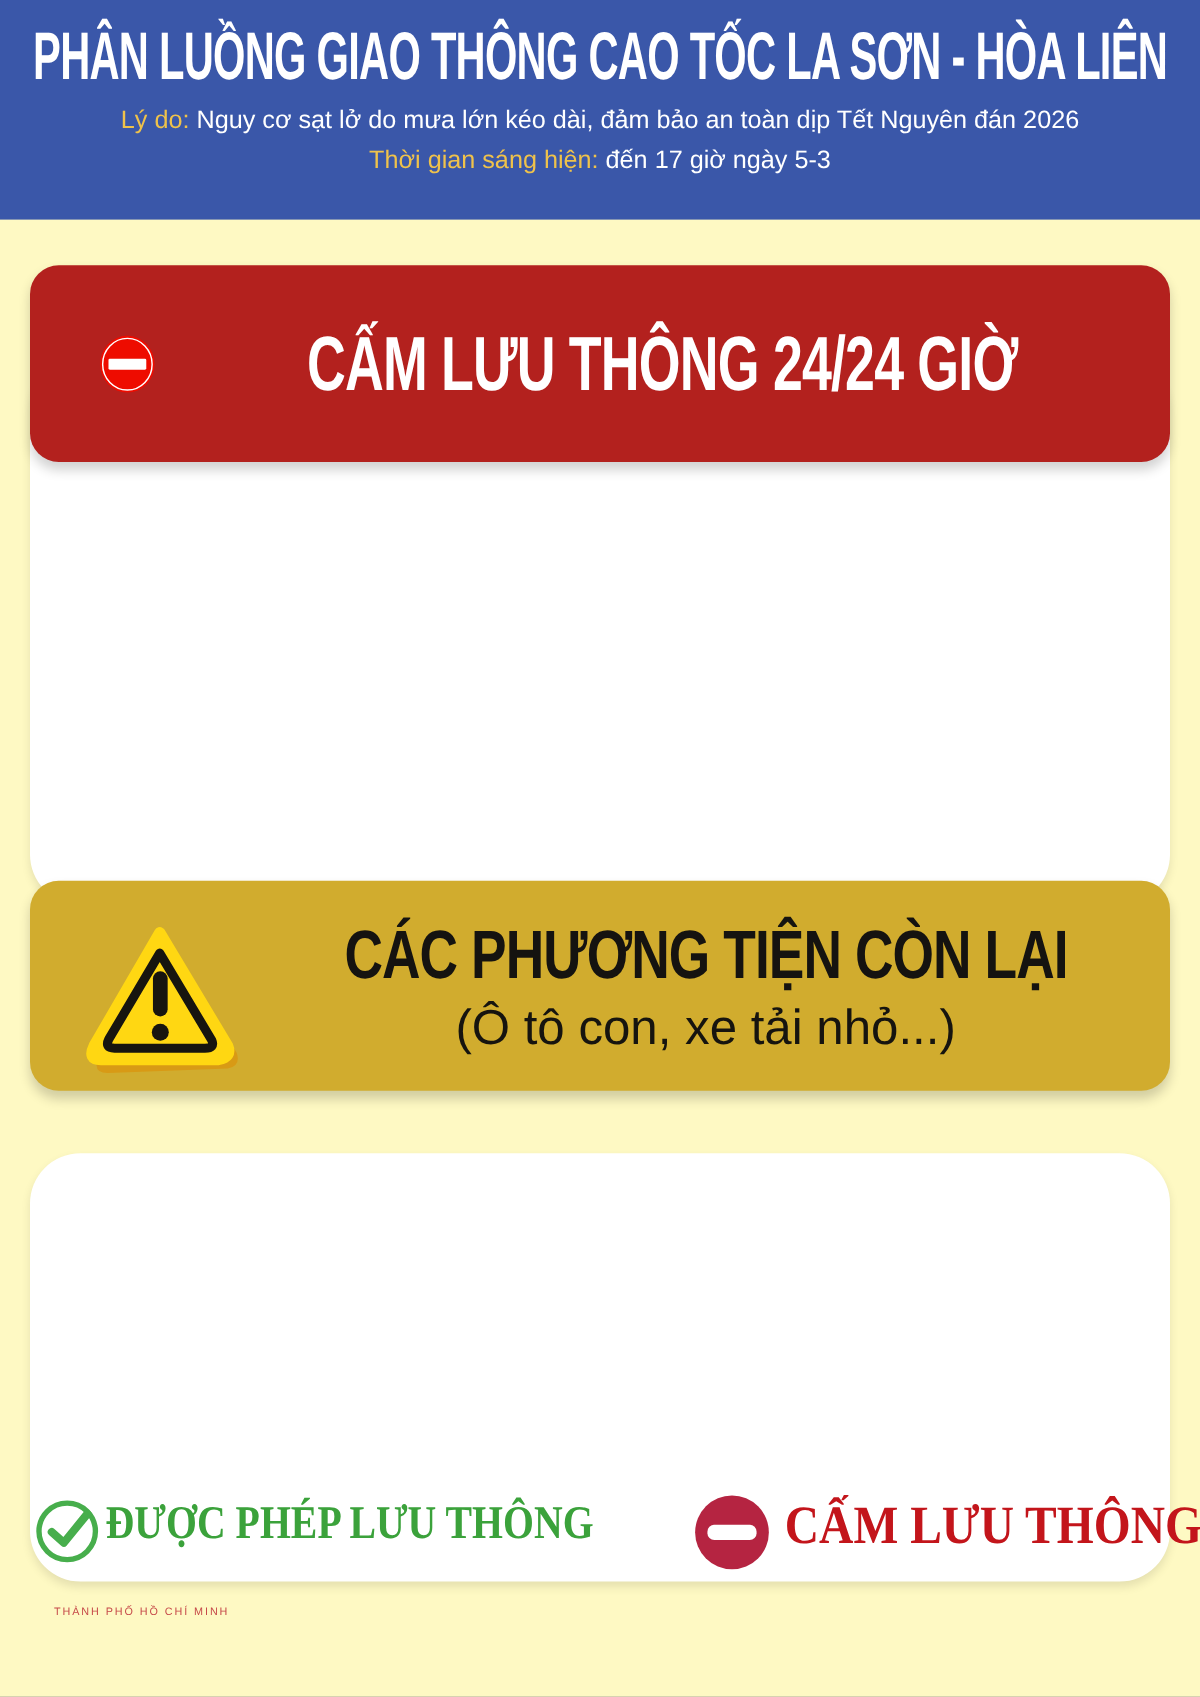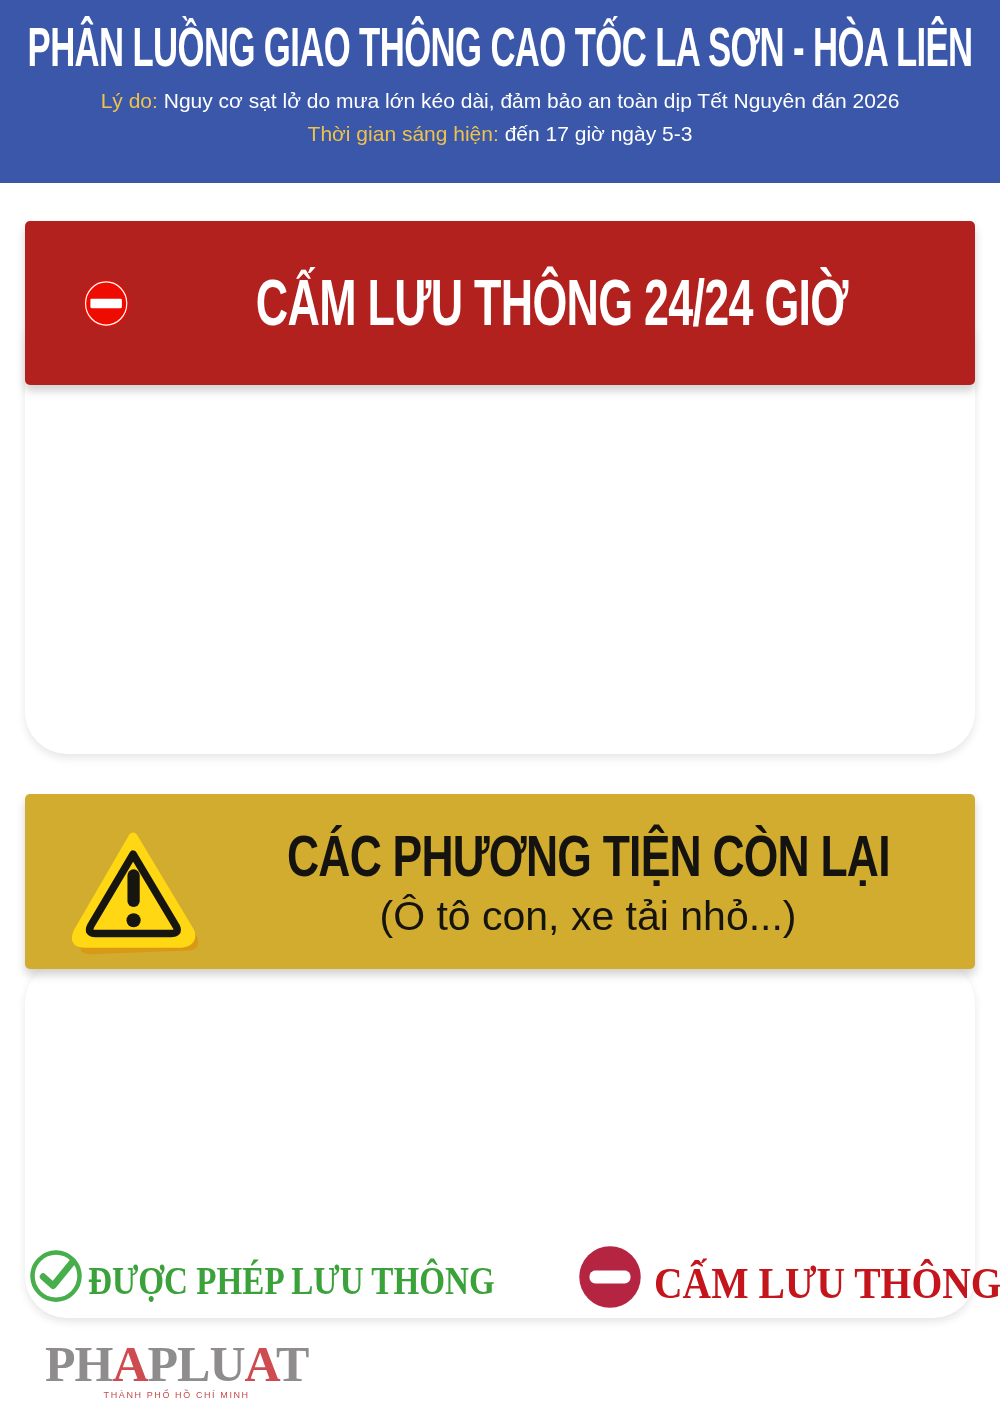--- a/index.html
+++ b/index.html
@@ -1,50 +1,50 @@
 <!DOCTYPE html>
 <html><head>
 <meta charset="utf-8">
 <style>
   * { margin:0; padding:0; box-sizing:border-box; }
   html,body { background:#9a9494; }
   .page {
     position:relative; width:1000px; height:1414px; margin:0 auto;
-    background:#ffffff; overflow:hidden;
+    background:#fef9c3; overflow:hidden;
     font-family:"Liberation Sans", sans-serif;
   }
   
   .header {
     position:absolute; top:0; left:0; width:1000px; height:183px;
     background:#3A57A9; display:flex; flex-direction:column; align-items:center;
   }
   .h-title-wrap { margin-top:14px; display:flex; justify-content:center; width:100%; }
   .h-title {
     color:#FFFFFF; font-weight:bold; font-size:56px; letter-spacing:-1px;
     white-space:nowrap; display:inline-block; transform:scaleX(.62); transform-origin:center;
   }
   .h-sub { margin-top:10px; font-size:21px; color:#FFFFFF; white-space:nowrap; }
   .h-sub + .h-sub { margin-top:9px; }
   .h-label { color:#EFC24B; }
   
   .banner {
-    position:absolute; left:25px; width:950px; border-radius:5px;
+    position:absolute; left:25px; width:950px; border-radius:24px;
     display:flex; align-items:center; box-shadow:0 6px 10px rgba(0,0,0,.18); z-index:3;
   }
   .card {
     position:absolute; left:25px; width:950px; background:#FFFFFF;
     border-radius:42px; box-shadow:0 4px 8px rgba(0,0,0,.10); z-index:1;
   }
   .banner-red  { top:221px; height:164px; background:#B3211E; padding-left:58px; }
   .banner-red .b-title {
     flex:1; text-align:center; color:#FFFFFF; font-weight:bold; font-size:64px;
     letter-spacing:-1px; white-space:nowrap; transform:scaleX(.70); transform-origin:center;
   }
   .card1 { top:300px; height:454px; }
-  .banner-yellow { top:794px; height:175px; background:#D1AC2E; padding-left:44px;align-items:center; }
+  .banner-yellow { top:734px; height:175px; background:#D1AC2E; padding-left:44px;align-items:center; }
   .b-col { flex:1; display:flex; flex-direction:column; align-items:center; }
   .b-title-dark {
     color:#151310; font-weight:bold; font-size:57px; letter-spacing:-1px;
     white-space:nowrap; transform:scaleX(.78); transform-origin:center;
   }
   .b-subtitle { font-family:Liberation Sans, sans-serif; font-size:41px; color:#16140F; margin-top:4px; }
   .card2 { top:961px; height:357px; }
   
   .veh-label { position:absolute; display:flex; justify-content:center; }
   .veh-label span {
@@ -57,21 +57,21 @@
     font-weight:bold; font-size:35px; color:#111; line-height:47px;
     white-space:nowrap; transform:scaleX(.84); transform-origin:center;
   }
   
   .svg-abs { position:absolute; }
   .lav-circle {
     position:absolute; left:398px; top:1020px; width:194px; height:194px;
     background:#E5E4F7; border-radius:50%; display:flex; align-items:center; justify-content:center;
   }
   
-  .status { position:absolute; display:flex; align-items:flex-end; z-index:4; }
+  .status { position:absolute; display:flex; align-items:flex-start; z-index:4; }
   .status-day { left:28px; top:1247px; gap:4px; }
   .status-day span {
     font-family:"Liberation Serif", serif; font-weight:bold; font-size:39px;
     color:#3BA23B; white-space:nowrap; transform:scaleX(.85); transform-origin:left center;
   }
   .status-night { left:578px; top:1245px; gap:12px; }
   .status-night span {
     font-family:"Liberation Serif", serif; font-weight:bold; font-size:45px;
     color:#C3151B; white-space:nowrap; transform:scaleX(.88); transform-origin:left center;
   }
@@ -327,17 +327,16 @@
   </div>
   <div class="status status-night">
     <svg width="64" height="64" viewBox="0 0 100 100">
       <circle cx="50" cy="50" r="48" fill="#B52441"></circle>
       <rect x="18" y="40" width="64" height="20" rx="9" fill="#FFFFFF"></rect>
     </svg>
     <span>CẤM LƯU THÔNG</span>
   </div>
 
   <div class="logo">
-    <div class="logo-main"><span>PH</span><span class="logo-a">A</span><span>PLU</span><span class="logo-a">A</span><span>T</span></div>
     <div class="logo-sub">THÀNH PHỐ HỒ CHÍ MINH</div>
   </div>
 
 </div>
 
 </body></html>

